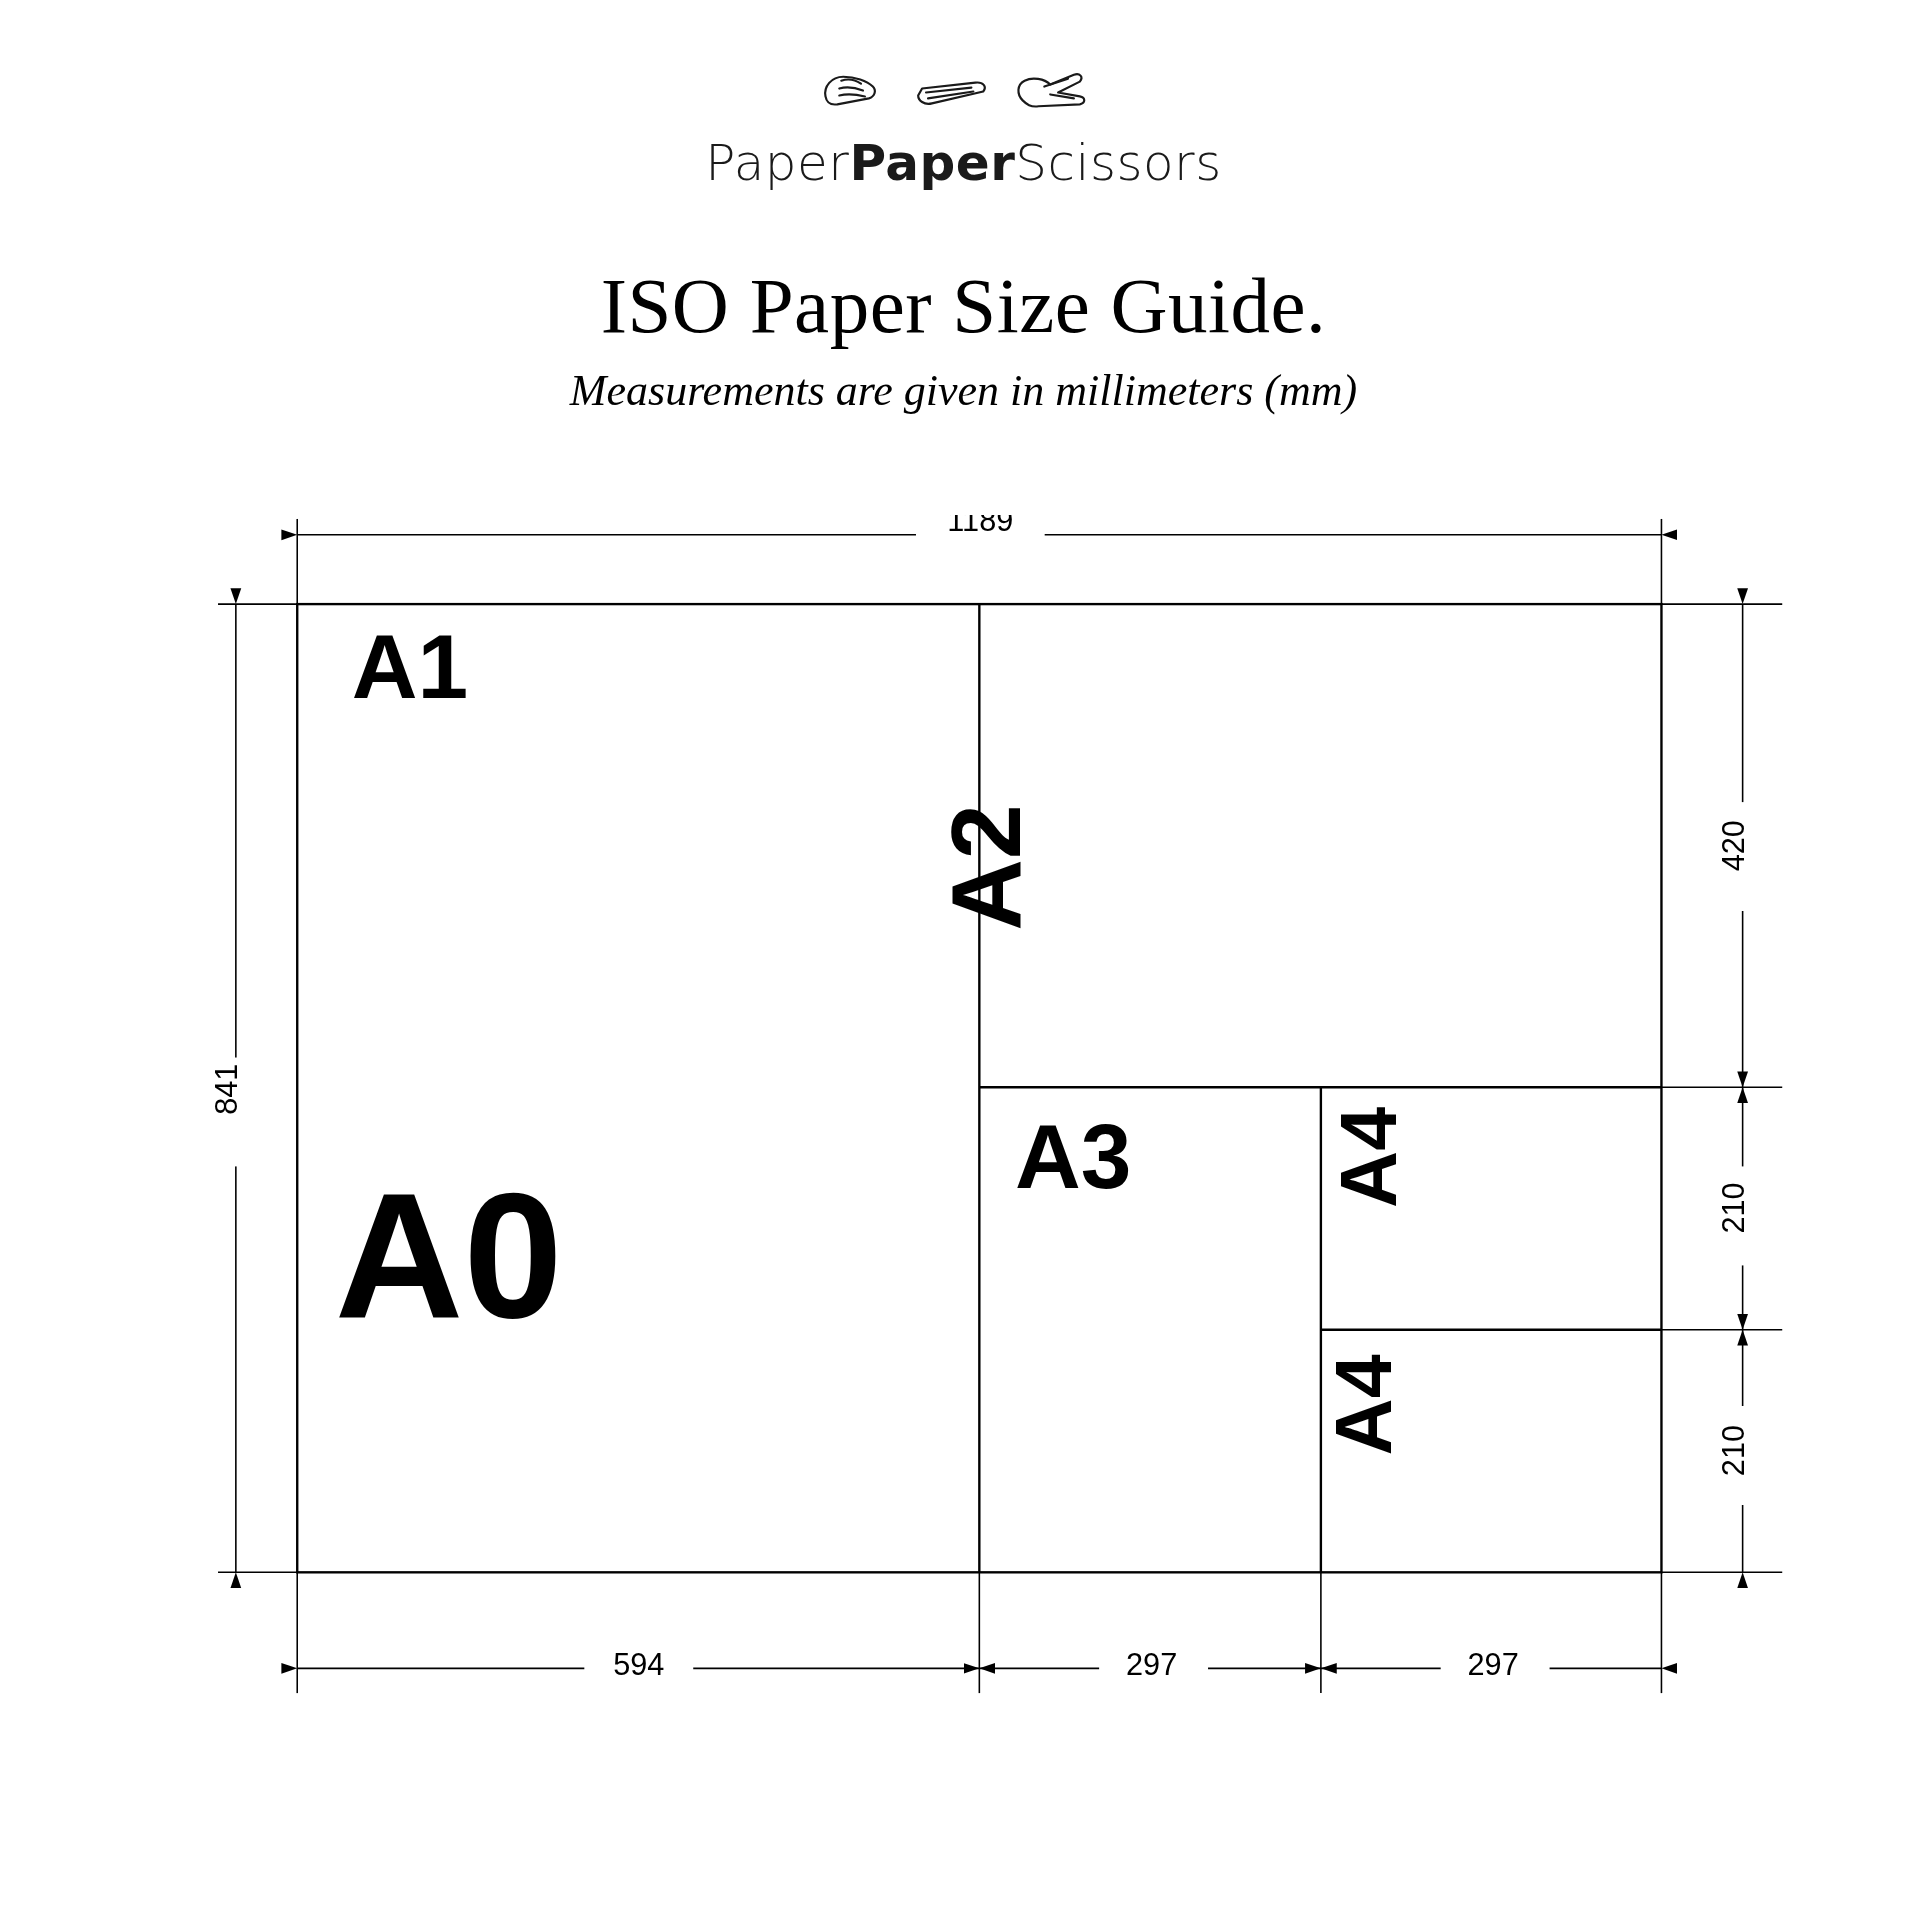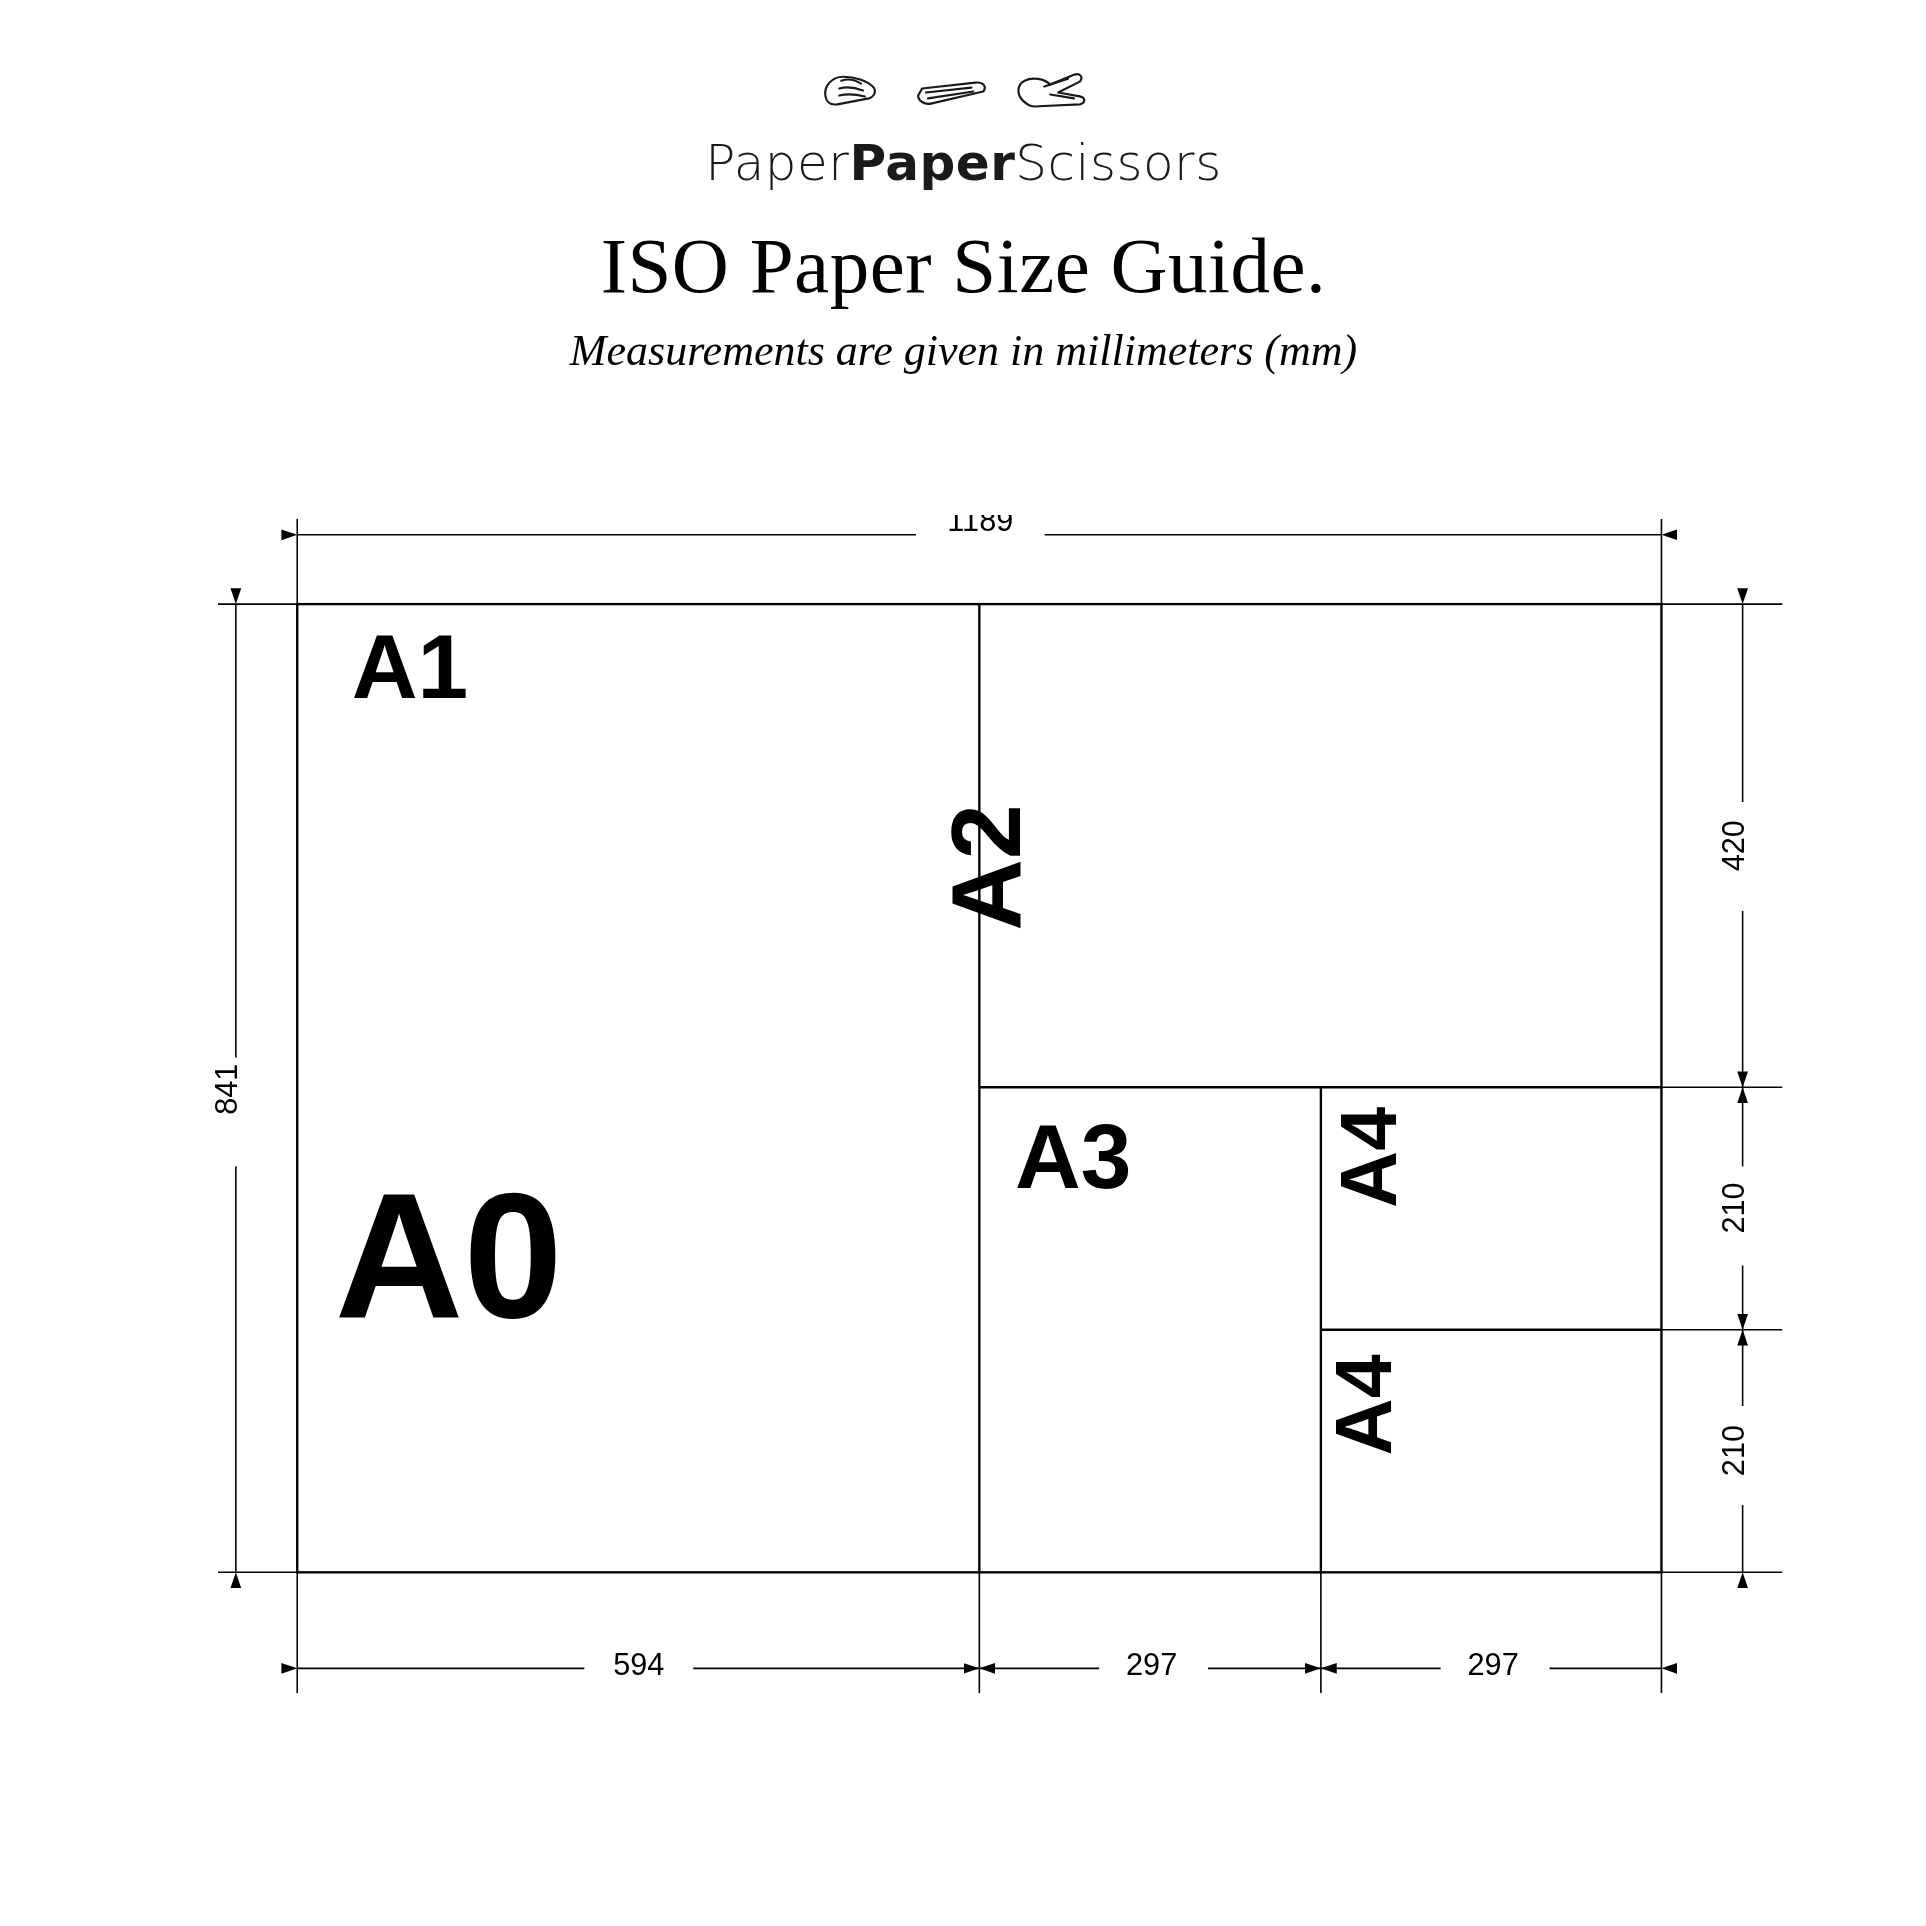--- a/index.html
+++ b/index.html
@@ -35,21 +35,21 @@
     margin-top: 8px;
     color: #1a1a1a;
     font-weight: 300;
   }
   .brand b {
     font-weight: 700;
   }
   .title {
     font-family: "Liberation Serif", serif;
     font-size: 79px;
-    margin-top: 29px;
+    margin-top: 69px;
     letter-spacing: 0.5px;
   }
   .subtitle {
     font-family: "Liberation Serif", serif;
     font-size: 44px;
     margin-top: 14px;
     font-style: italic;
   }
 
   

